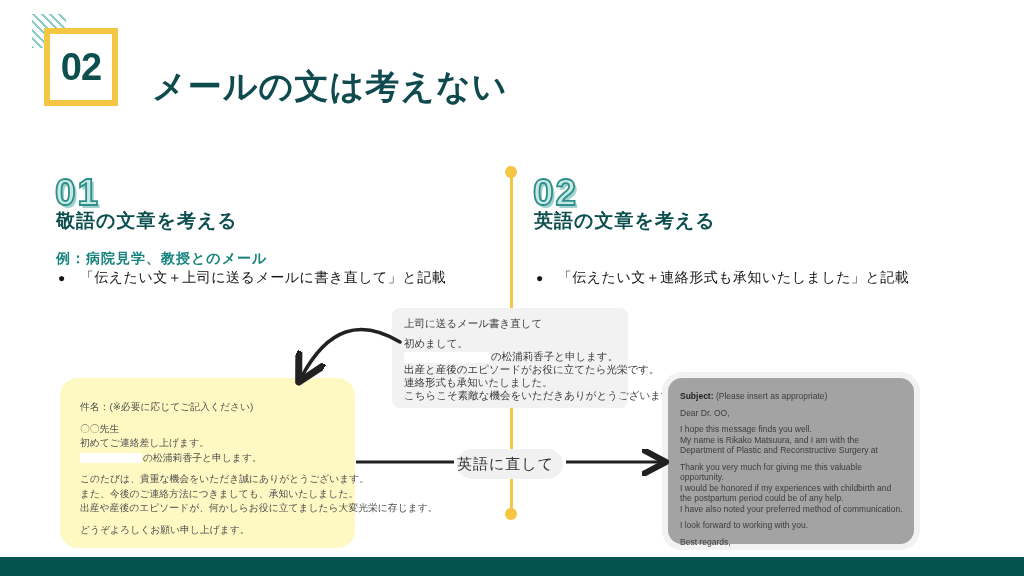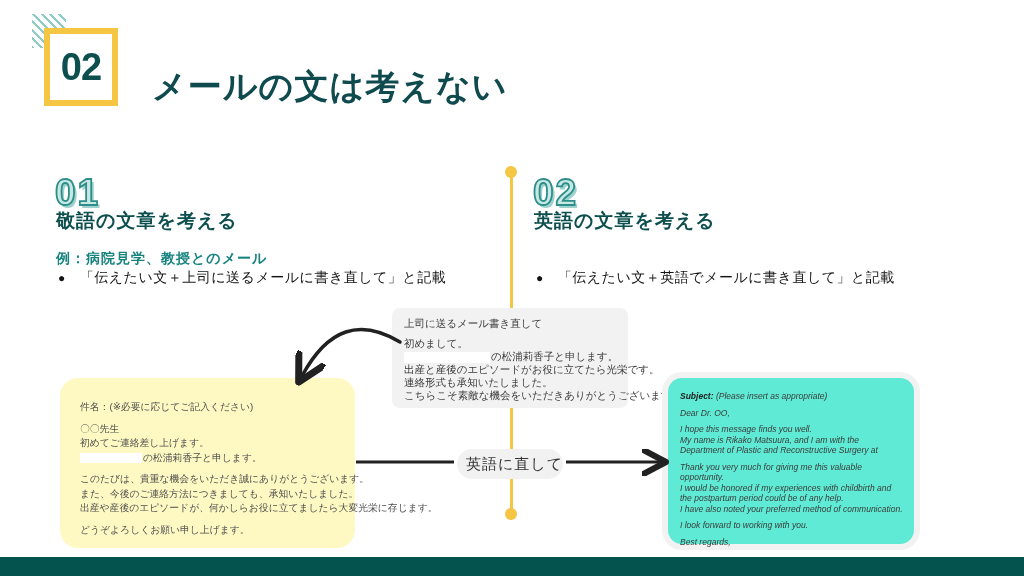--- a/index.html
+++ b/index.html
@@ -56,33 +56,33 @@
     padding:22px 14px 0 20px;box-sizing:border-box;z-index:1;
   }
   .jp-card .line{font-size:9.8px;line-height:14.5px;color:#4E4E4E;white-space:nowrap;}
   .jp-card .spacer{height:7px;}
   
   .en-card-outer{
     position:absolute;left:662px;top:372px;width:258px;height:178px;background:#F2F2F2;border-radius:20px;
     box-sizing:border-box;padding:6px;z-index:1;
   }
   .en-card{
-    width:100%;height:100%;background:#5eead4;border-radius:14px;box-sizing:border-box;padding:13px 10px 0 12px;font-style:italic;
+    width:100%;height:100%;background:#a3a3a3;border-radius:14px;box-sizing:border-box;padding:13px 10px 0 12px;
   }
   .en-card .eline{font-size:8.5px;line-height:10.5px;color:#3C3C3C;}
   .en-card .egap{height:6px;}
   .en-card .subj-label{font-weight:700;color:#222;}
   
   .arrow-svg{position:absolute;z-index:2;}
   .flow-arrow{left:350px;top:448px;width:330px;height:30px;}
   .curved-arrow{left:288px;top:316px;width:120px;height:78px;}
   
   .pill{
     position:absolute;left:457px;top:449px;width:106px;height:30px;background:#F1F1F1;border-radius:16px;
-    display:flex;align-items:center;justify-content:flex-end;z-index:3;
+    display:flex;align-items:center;justify-content:flex-start;z-index:3;
   }
   .pill span{font-size:15px;color:#333;letter-spacing:1px;}
   
   .bottom-bar{position:absolute;left:0;top:557px;width:1024px;height:19px;background:#05534F;}
 </style>
 </head>
 <body>
 
 <div class="slide">
 
@@ -99,21 +99,21 @@
   <div class="tdot tdot-top"></div>
   <div class="tdot tdot-bottom"></div>
 
   <div class="outline-num num-1">01</div>
   <h2 class="sec-heading heading-1">敬語の文章を考える</h2>
   <div class="sec-example">例：病院見学、教授とのメール</div>
   <div class="bullet bullet-1"><span class="bdot">●</span><span>「伝えたい文＋上司に送るメールに書き直して」と記載</span></div>
 
   <div class="outline-num num-2">02</div>
   <h2 class="sec-heading heading-2">英語の文章を考える</h2>
-  <div class="bullet bullet-2"><span class="bdot">●</span><span>「伝えたい文＋英語でメールに書き直して」と記載</span></div>
+  <div class="bullet bullet-2"><span class="bdot">●</span><span>「伝えたい文＋連絡形式も承知いたしました」と記載</span></div>
 
   <div class="bubble">
     <div class="line">上司に送るメール書き直して</div>
     <div class="spacer"></div>
     <div class="line">初めまして。</div>
     <div class="line"><span class="redact redact-bubble"></span><span>の松浦莉香子と申します。</span></div>
     <div class="line">出産と産後のエピソードがお役に立てたら光栄です。</div>
     <div class="line">連絡形式も承知いたしました。</div>
     <div class="line">こちらこそ素敵な機会をいただきありがとうございます。</div>
   </div>

